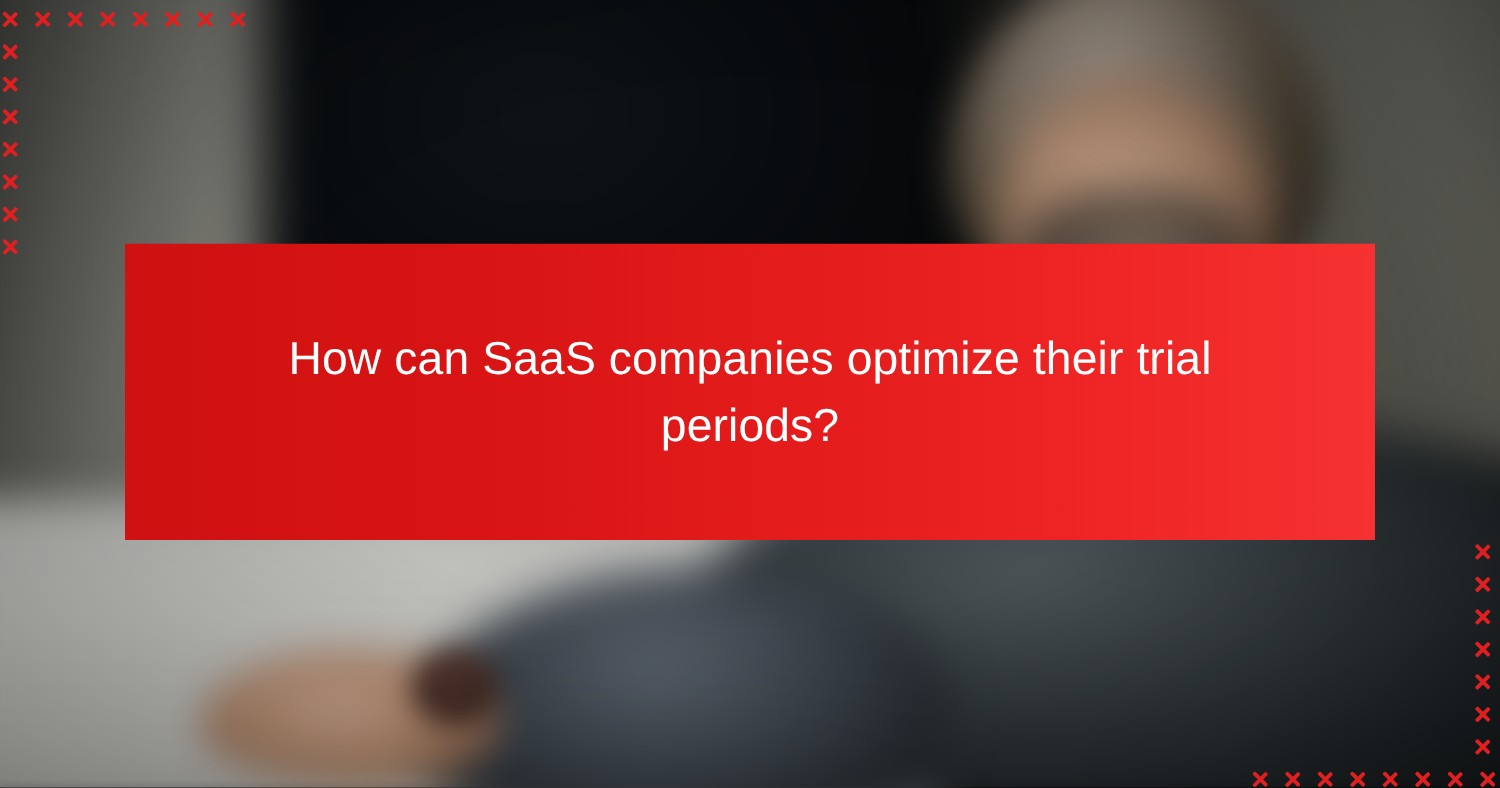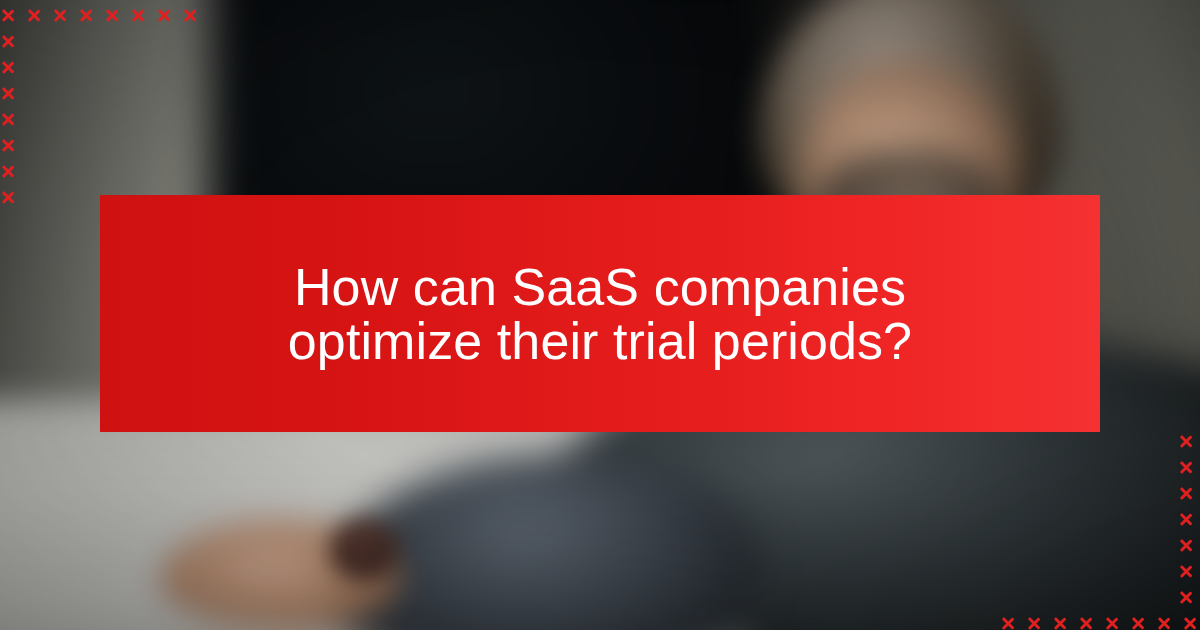--- a/index.html
+++ b/index.html
@@ -179,21 +179,21 @@
     background: linear-gradient(90deg, #cf1111 0%, #d81414 28%, #e61d1d 58%, #f02626 80%, #f53131 100%);
     display: flex;
     align-items: center;
     justify-content: center;
     box-sizing: border-box;
     padding: 0 60px;
   }
   .banner-title {
     color: #ffffff;
     font-family: "Liberation Sans", sans-serif;
-    font-size: 52px;
+    font-size: 37px;
     line-height: 54px;
     font-weight: 400;
     text-align: center;
     letter-spacing: .1px;
     width: 780px;
     margin: 0;
   }
 </style>
 </head>
 <body>

